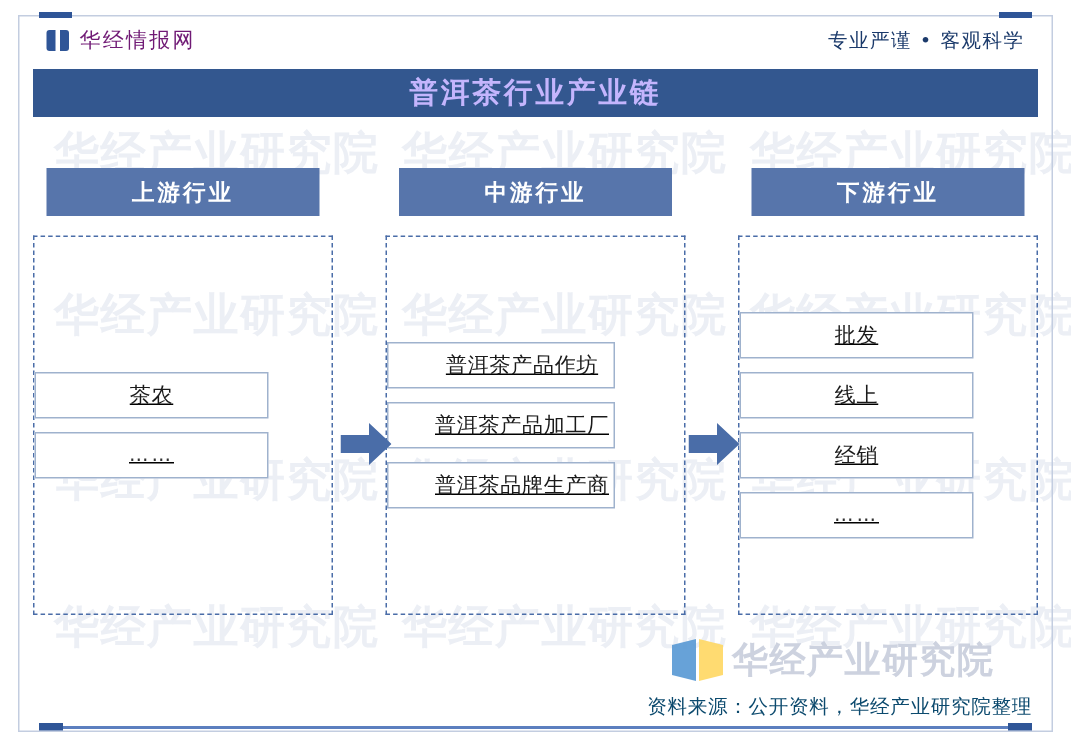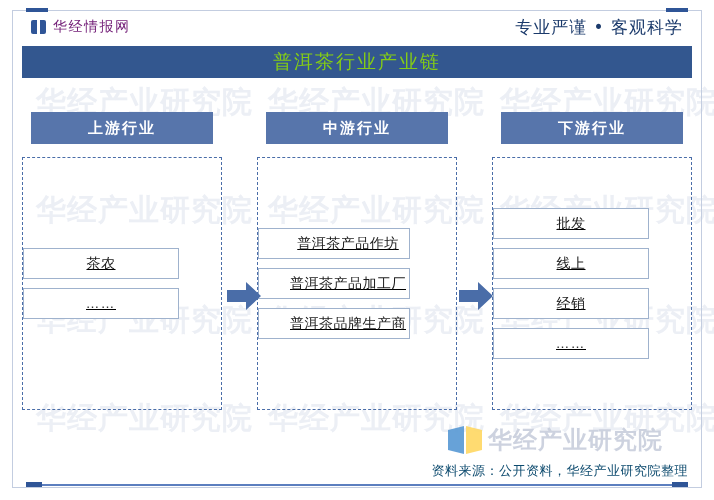--- a/index.html
+++ b/index.html
@@ -102,40 +102,40 @@
   }
   .brand-mark .bm-l { left: 0; border-radius: 2px 0 0 2px; }
   .brand-mark .bm-r { right: 0; border-radius: 0 2px 2px 0; }
   .brand-text {
     font-size: 14px;
     color: #701a75;
     letter-spacing: 1.5px;
     font-family: "DejaVu Sans", "Liberation Sans", sans-serif;
   }
   .tagline {
-    font-size: 17px;
+    font-size: 13px;
     color: #1b3a6b;
     letter-spacing: 1px;
   }
 
   
   .title-bar {
     position: absolute;
     left: 22px; top: 46px;
     width: 670px; height: 32px;
     background: #33578f;
     display: flex;
     align-items: center;
     justify-content: center;
     z-index: 6;
   }
   .title-bar .title-text {
-    color: #84cc16;
+    color: #c4b5fd;
     font-size: 19px;
-    font-weight: normal;
+    font-weight: bold;
     letter-spacing: 2px;
   }
 
   
   .columns {
     position: absolute;
     left: 22px; top: 112px;
     width: 670px; height: 312px;
     display: flex;
     justify-content: space-between;

